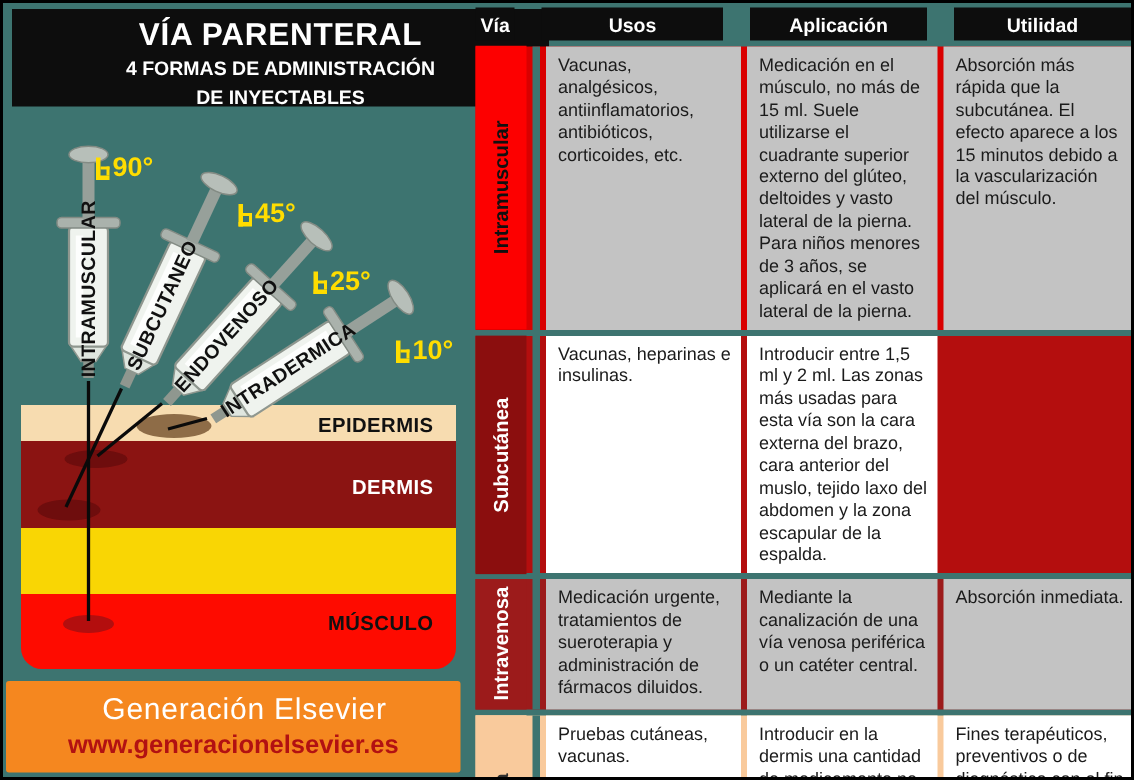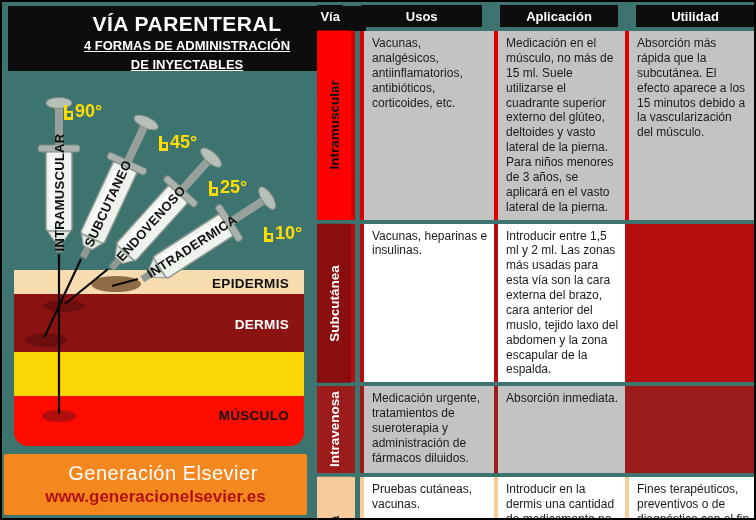--- a/index.html
+++ b/index.html
@@ -11,21 +11,21 @@
   }
 
   
   .left-panel { position:absolute; left:0; top:0; width:313px; height:516px; }
 
   .title-box {
     position:absolute; left:6px; top:4px; width:358px; height:65px;
     background:#0D0D0D; color:#FFF; text-align:center;
   }
   .title-box .main-title { margin-top:6px; font-size:21px; font-weight:bold; letter-spacing:.5px; }
-  .title-box .sub { font-size:13px; font-weight:bold; line-height:1.3; margin-top:2px;text-decoration:underline; }
+  .title-box .sub { font-size:13px; font-weight:bold; line-height:1.3; margin-top:2px; }
 
   .illu { position:absolute; left:0; top:68px; width:313px; height:388px; }
 
   .syr-label {
     position:absolute; font-weight:bold; font-size:13px; color:#101010;
     white-space:nowrap; text-align:center; letter-spacing:.3px;
   }
   .angle {
     position:absolute; display:flex; align-items:flex-end; gap:2px;
     color:#FFDD00; font-weight:bold; font-size:18px; line-height:1;
@@ -193,20 +193,21 @@
       <div class="via-cell">Subcutánea</div>
       <div class="via-gap"></div>
       <div class="cell c-usos">Vacunas, heparinas e insulinas.</div>
       <div class="cell c-apl">Introducir entre 1,5 ml y 2 ml. Las zonas más usadas para esta vía son la cara externa del brazo, cara anterior del muslo, tejido laxo del abdomen y la zona escapular de la espalda.</div>
     </div>
 
     <div class="t-row row-2">
       <div class="via-cell">Intravenosa</div>
       <div class="via-gap"></div>
       <div class="cell c-usos">Medicación urgente, tratamientos de sueroterapia y administración de fármacos diluidos.</div>
+      <div class="cell c-apl">Mediante la canalización de una vía venosa periférica o un catéter central.</div>
       <div class="cell c-uti">Absorción inmediata.</div>
     </div>
 
     <div class="t-row row-3">
       <div class="via-cell">Intradérmica</div>
       <div class="via-gap"></div>
       <div class="cell c-usos">Pruebas cutáneas, vacunas.</div>
       <div class="cell c-apl">Introducir en la dermis una cantidad de medicamento no superior a 0,3 ml. La zona más usada para el uso de esta vía es la cara anterior del antebrazo.</div>
       <div class="cell c-uti">Fines terapéuticos, preventivos o de diagnóstico con el fin de observar si desencadena una respuesta inflamatoria local: Test de Mantoux, Test de Shick o pruebas de alergia.</div>
     </div>

